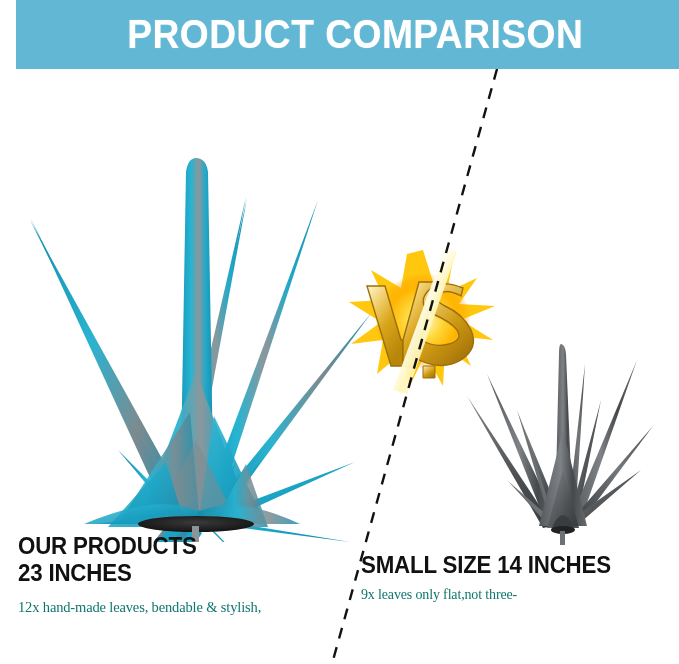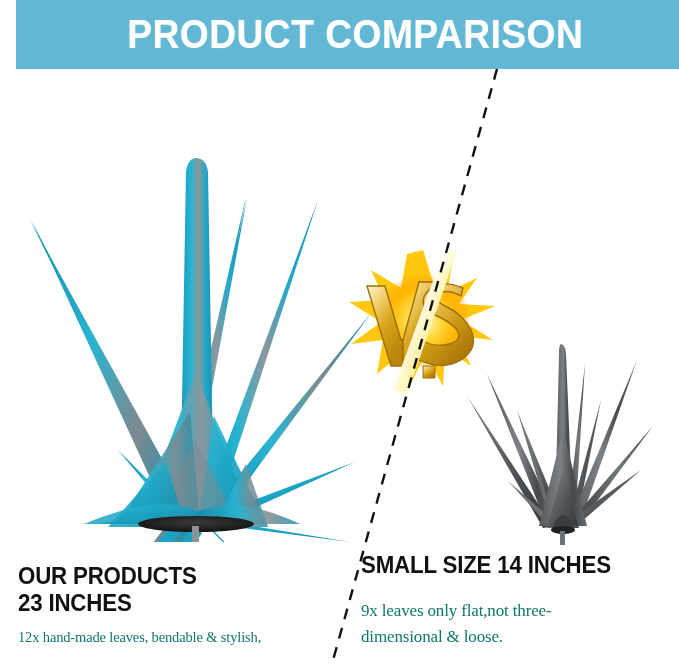--- a/index.html
+++ b/index.html
@@ -20,30 +20,30 @@
   .divider{position:absolute;left:0;top:69px;width:679px;height:595px;pointer-events:none;}
 
   
   .plant-blue{position:absolute;left:0;top:72px;width:400px;height:470px;}
   .plant-gray{position:absolute;left:455px;top:330px;width:225px;height:225px;}
 
   
   .vs-badge{position:absolute;left:347px;top:248px;width:152px;height:146px;}
 
   
-  .txt-left{position:absolute;left:18px;top:533px;width:310px;margin-top:30px;}
+  .txt-left{position:absolute;left:18px;top:533px;width:310px;}
   .txt-right{position:absolute;left:361px;top:552px;width:295px;}
 
   .head{font-size:23px;font-weight:700;color:#111111;line-height:1.18;
         letter-spacing:-0.2px;transform:scaleX(0.97);transform-origin:left center;
         white-space:nowrap;}
   .desc{font-size:14.5px;color:#0f766e;line-height:1.52;margin-top:9px;
         font-family:Liberation Serif, serif;letter-spacing:-0.15px;}
   .desc span{display:block;white-space:nowrap;}
-  .txt-right .desc{margin-top:19px;font-size:17px;}
+  .txt-right .desc{margin-top:5px;font-size:14px;}
 </style>
 </head>
 <body>
 
 <div id="stage">
 
   <div class="banner">
     <div class="banner-title">PRODUCT COMPARISON</div>
   </div>
 
@@ -233,17 +233,16 @@
     <div class="head">23 INCHES</div>
     <div class="desc">
       <span>12x hand-made leaves, bendable &amp; stylish,</span>
     </div>
   </div>
 
   <div class="txt-right">
     <div class="head">SMALL SIZE 14 INCHES</div>
     <div class="desc">
       <span>9x leaves only flat,not three-</span>
-      <span>dimensional &amp; loose.</span>
     </div>
   </div>
 
 </div>
 
 </body></html>

